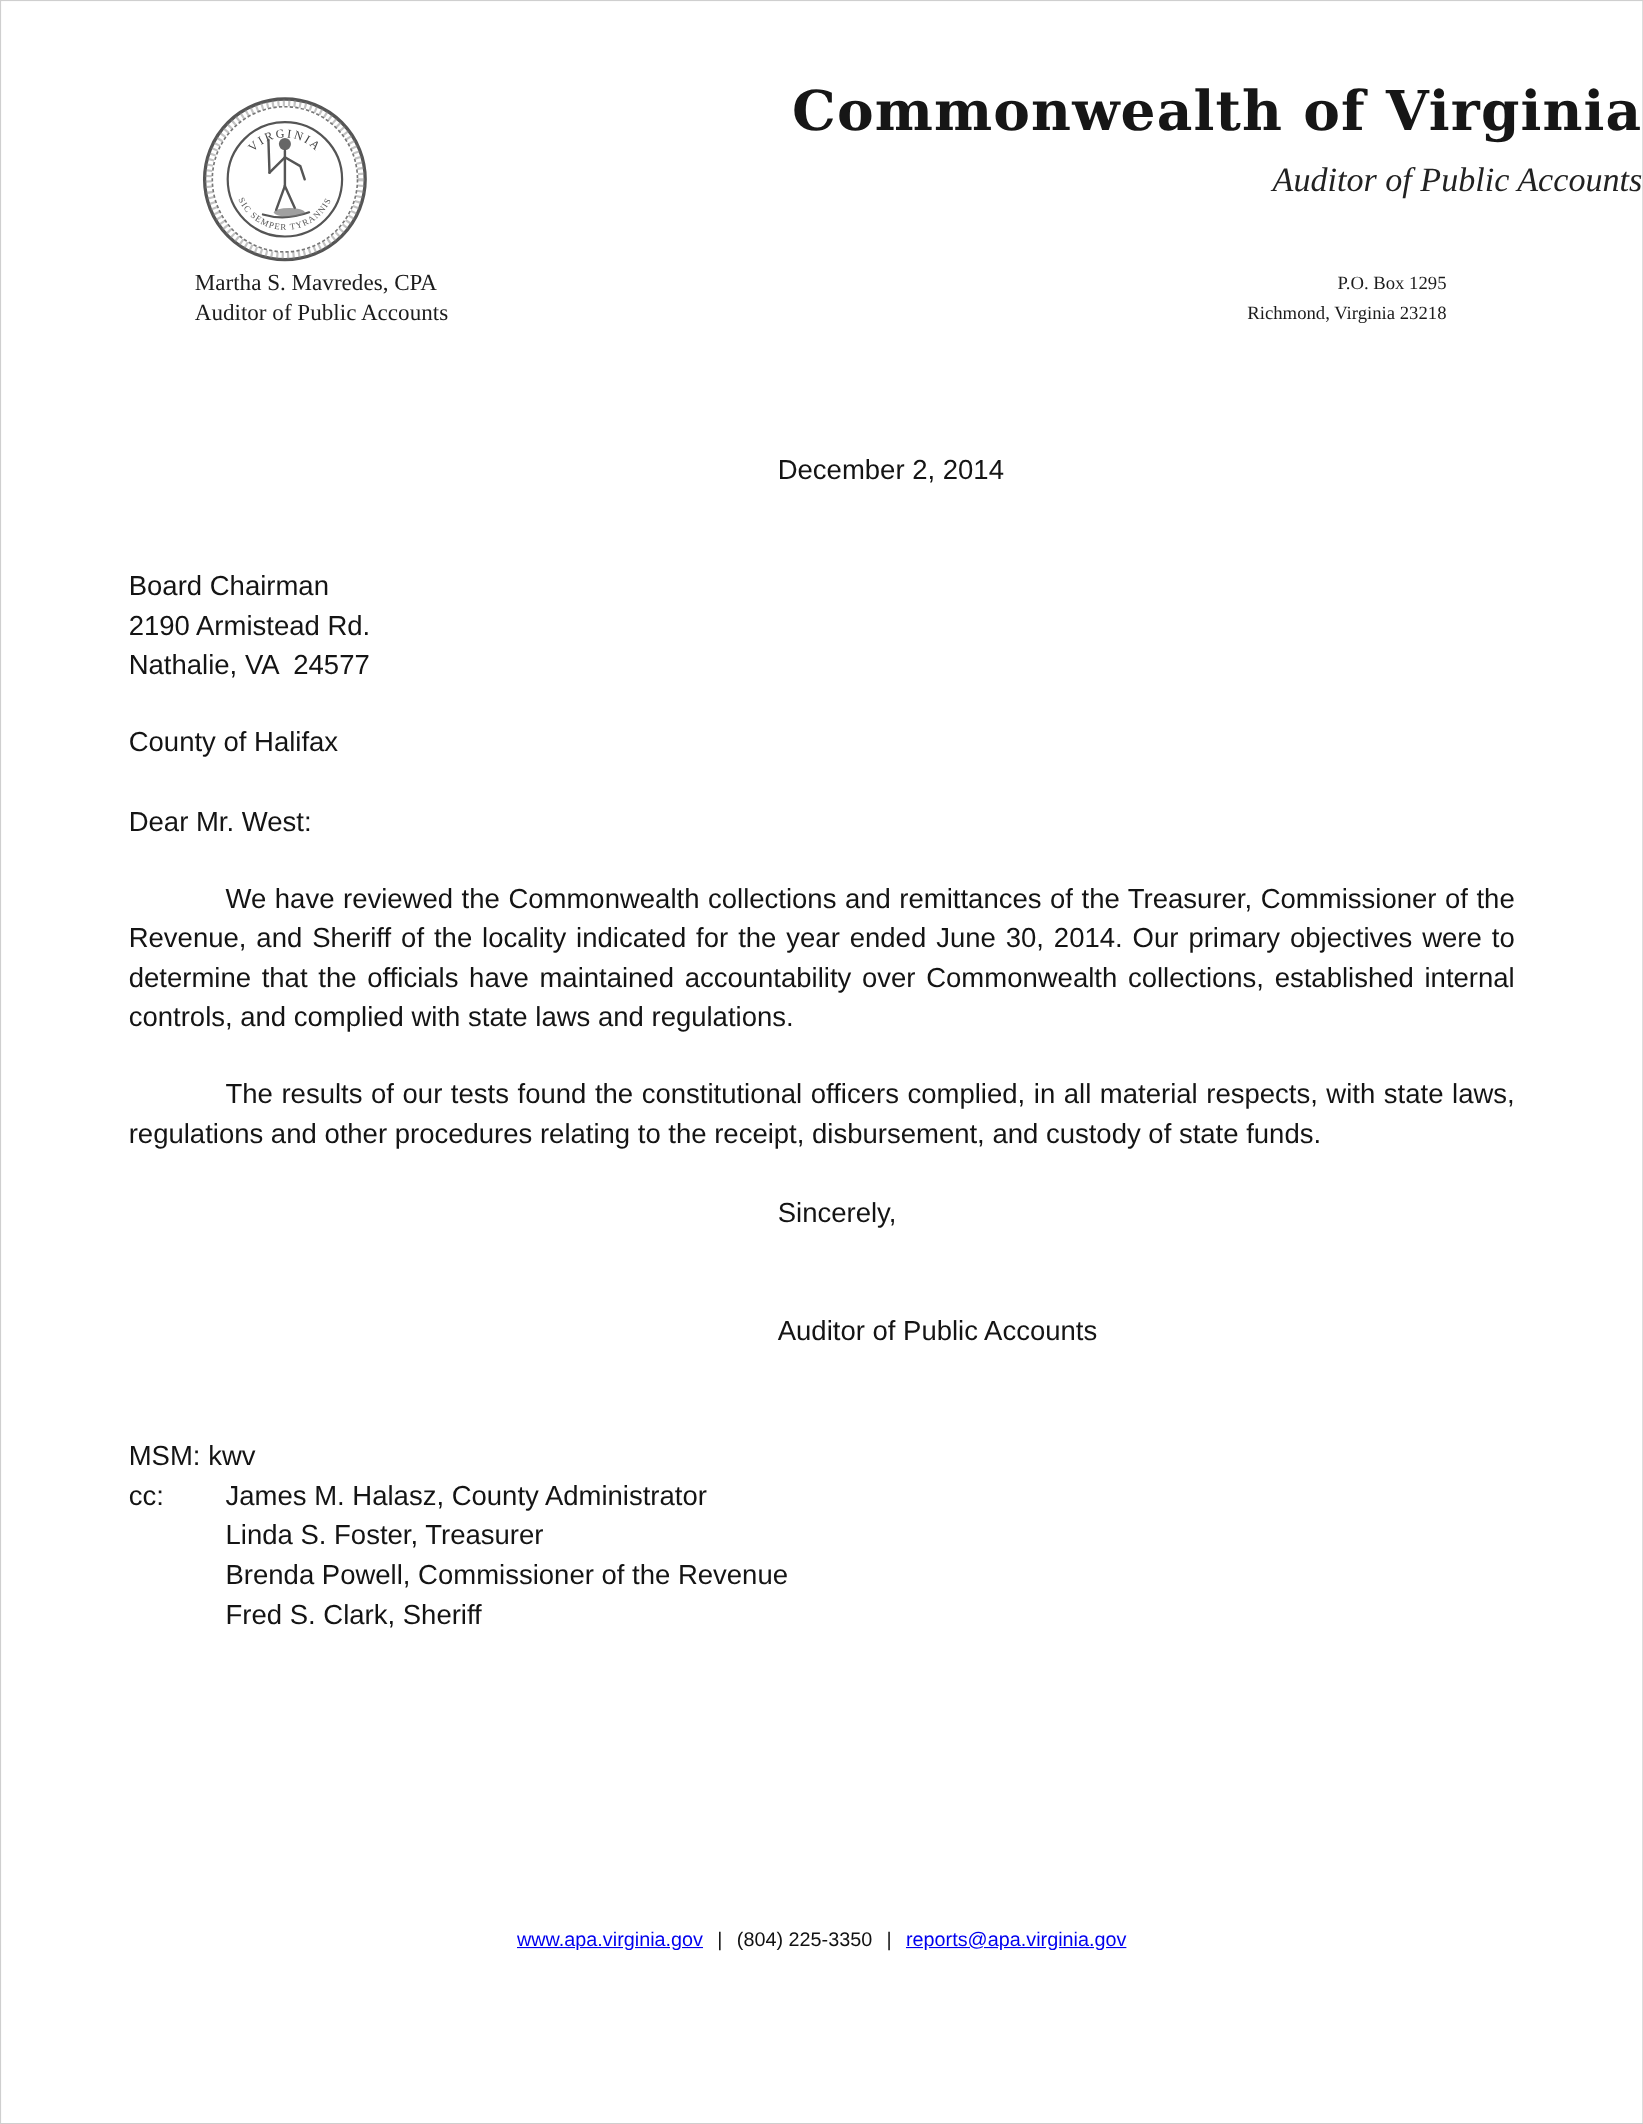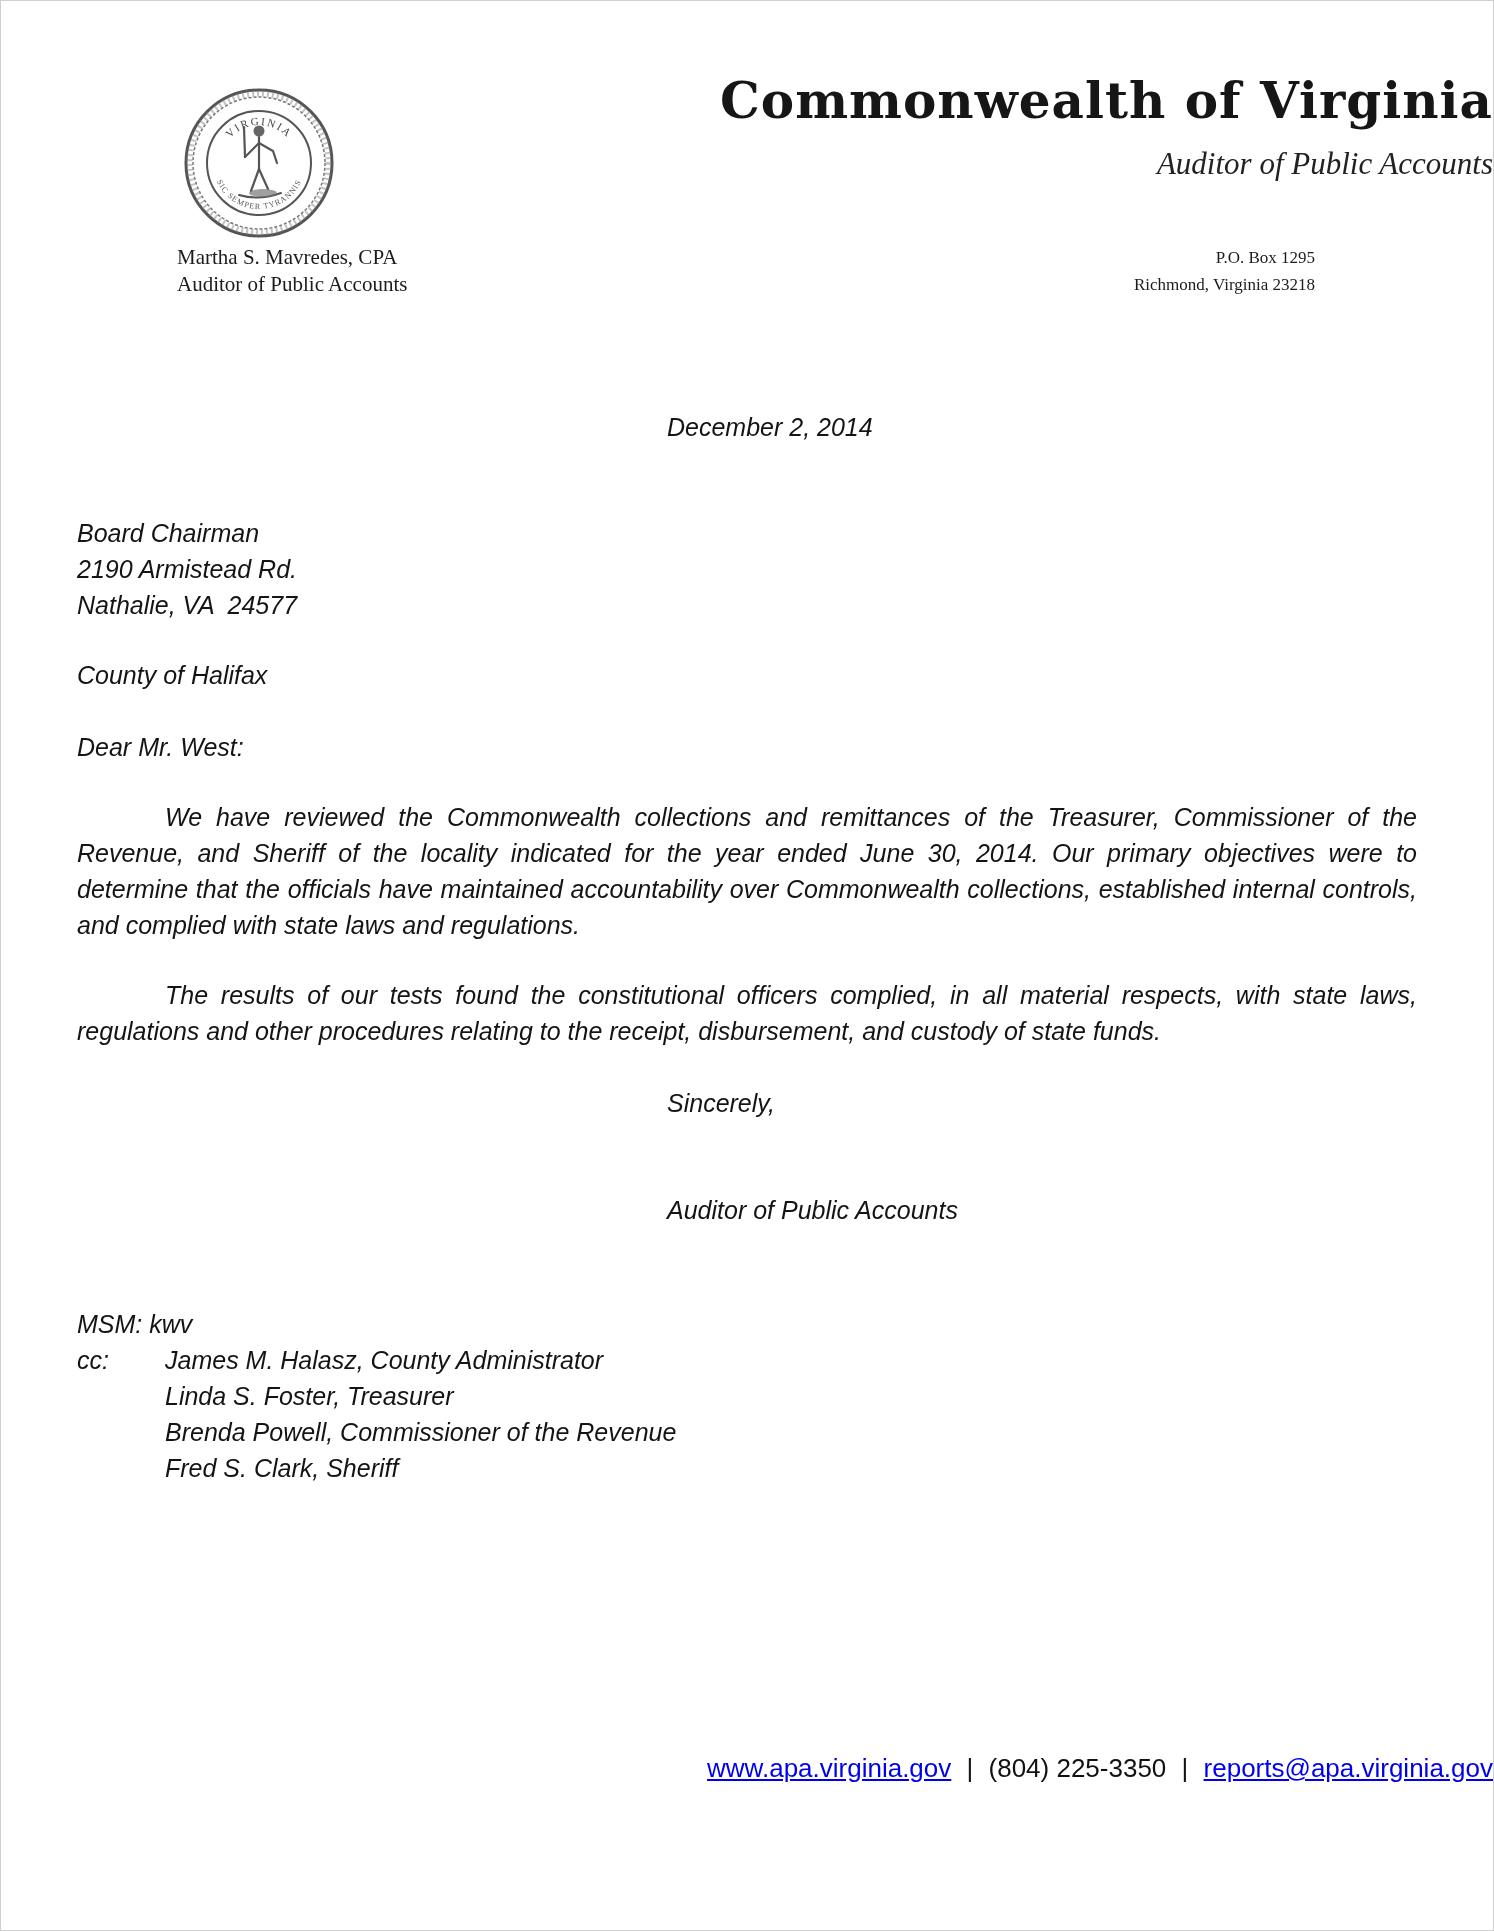--- a/index.html
+++ b/index.html
@@ -41,47 +41,46 @@
     font-size:21px; line-height:27px; color:#1c1c1c;
   }
   .head-right {
     position:absolute; right:178px; top:243px;
     text-align:right;
     font-family:"Liberation Serif", serif;
     font-size:17px; line-height:27px; color:#1c1c1c;
   }
   
   .content {
-    padding:0 76px;
+    padding:0 116px;
     font-size:25px;
     line-height:36px;
     color:#141414;
-    font-style:italic;
   }
   .date-line { margin-top:96px; margin-left:590px; }
   .recipient { margin-top:70px; }
   .addr-line { white-space:pre-wrap; }
   .re-line { margin-top:34px; }
   .salutation { margin-top:36px; }
   .para {
     margin-top:34px;
     text-align:justify;
     text-indent:88px;
   }
   .closing-valediction { margin-top:36px; margin-left:590px; }
   .closing-title { margin-top:71px; margin-left:590px; }
   .initials { margin-top:78px; }
   .cc-block { display:flex; }
   .cc-label { width:88px; flex:0 0 88px; }
   .cc-names div { white-space:pre-wrap; }
   
   .footer {
     position:absolute; left:0; top:1752px; width:100%;
-    text-align:right;
-    font-size:26px;
+    text-align:center;
+    font-size:18px;
   }
   .footer .sep { color:#141414; padding:0 8px; }
   .link { text-decoration:underline; cursor:pointer; }
   .seal svg text { font-family:"Liberation Serif", serif; }
 </style>
 </head>
 <body>
 
 <div class="page">
 

